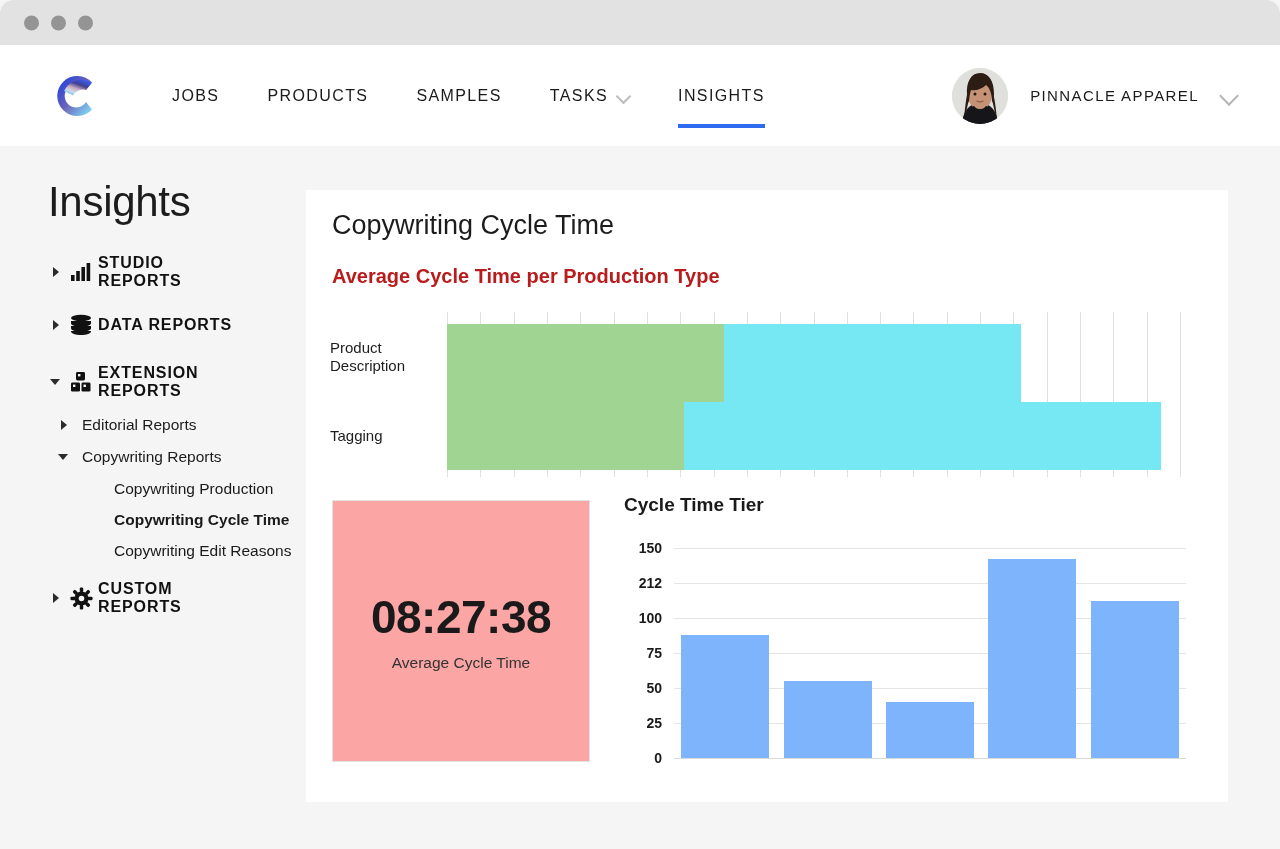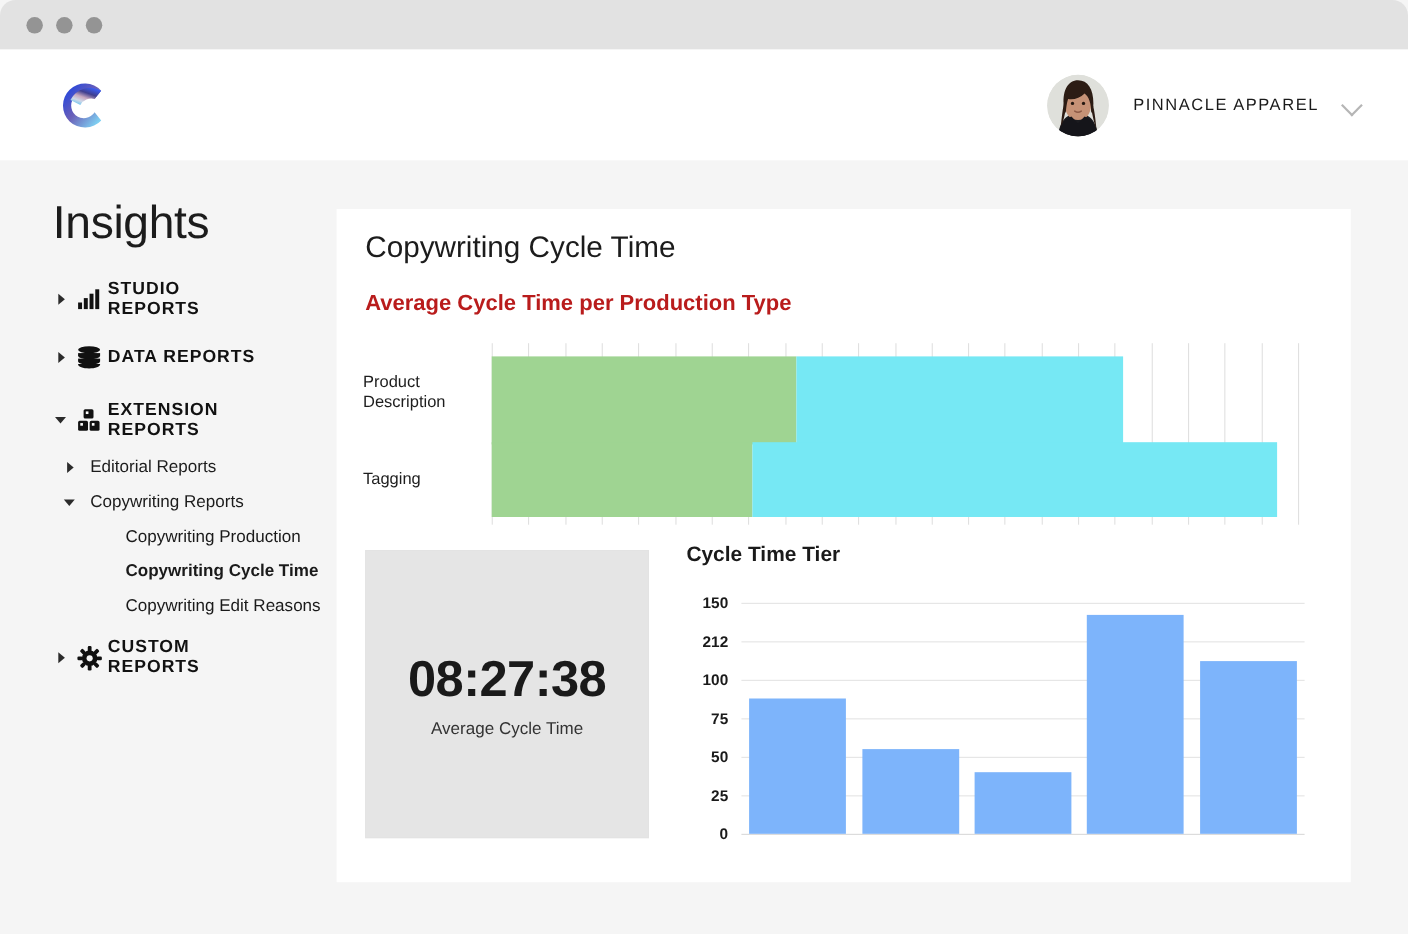--- a/index.html
+++ b/index.html
@@ -104,21 +104,21 @@
   .hrow { position: absolute; left: 0; width: 922px; }
   .hrow-label {
     position: absolute; left: 24px; width: 115px; font-size: 15px; color: #1d1d1d; line-height: 1.22;
   }
   .hbar { position: absolute; height: 100%; }
   .seg { position: absolute; top: 0; height: 100%; }
 
   
   .metric-card {
     position: absolute; left: 26px; top: 310px; width: 258px; height: 262px;
-    border: 1px solid #e3e3e3; background: #e5e5e5;
+    border: 1px solid #e3e3e3; background: #fca5a5;
     display: flex; flex-direction: column; align-items: center; justify-content: center;
   }
   .metric-value { font-size: 46px; font-weight: 700; color: #1a1a1a; letter-spacing: -0.5px; }
   .metric-label { font-size: 15.5px; color: #333; margin-top: 10px; }
 
   .tier { position: absolute; left: 300px; top: 304px; width: 600px; height: 272px; }
   .tier-title { position: absolute; left: 18px; top: 0; font-size: 19px; font-weight: 700; color: #1a1a1a; }
   .tier-plot { position: absolute; left: 18px; top: 54px; width: 562px; height: 210px; }
   .ytick {
     position: absolute; left: 0; width: 38px; text-align: right;
@@ -158,20 +158,38 @@
             <stop offset="0%" stop-color="#2e49d8"></stop>
             <stop offset="45%" stop-color="#6a5fb8"></stop>
             <stop offset="100%" stop-color="#7fd0f2"></stop>
           </linearGradient>
         </defs>
         <path d="M44 15.5 A20 20 0 1 0 44 42.5 L38 35 A11.5 11.5 0 1 1 38 23 Z" fill="url(#logoGrad2)"></path>
         <path d="M44 15.5 A20 20 0 0 0 16 24 L25 28.5 A11.5 11.5 0 0 1 38 23 Z" fill="url(#logoGrad)"></path>
       </svg>
     </div>
 
+    <div class="navlinks">
+      <div class="navlink">
+        <span>JOBS</span>
+      </div>
+      <div class="navlink">
+        <span>PRODUCTS</span>
+      </div>
+      <div class="navlink">
+        <span>SAMPLES</span>
+      </div>
+      <div class="navlink">
+        <span>TASKS</span>
+        <span class="chev"></span>
+      </div>
+      <div class="navlink active">
+        <span>INSIGHTS</span>
+      </div>
+    </div>
 
     <div class="account">
       <div class="avatar">
         <svg viewBox="0 0 56 56" width="56" height="56" aria-hidden="true">
           <circle cx="28" cy="28" r="28" fill="#dfe0db"></circle>
           <g>
             <path d="M10 56 C11 41 19 35 28 35 C37 35 45 41 46 56 Z" fill="#1b1b1f"></path>
             <path d="M16 26 C16 13 21 7 28 7 C35 7 40 13 40 26 C40 36 35 41 28 41 C21 41 16 36 16 26 Z" fill="#c69276"></path>
             <path d="M15 27 C14 14 19 5 28 5 C37 5 42 13 42 26 C42 30 41 33 40 35 C40 26 38 20 34 17 C30 21 24 23 19 22 C18 25 17 31 17 35 C16 33 15 30 15 27 Z" fill="#2c1c14"></path>
             <path d="M16 22 C14 30 13 41 12 50 C14 45 16 37 17 30 Z" fill="#2c1c14"></path>

